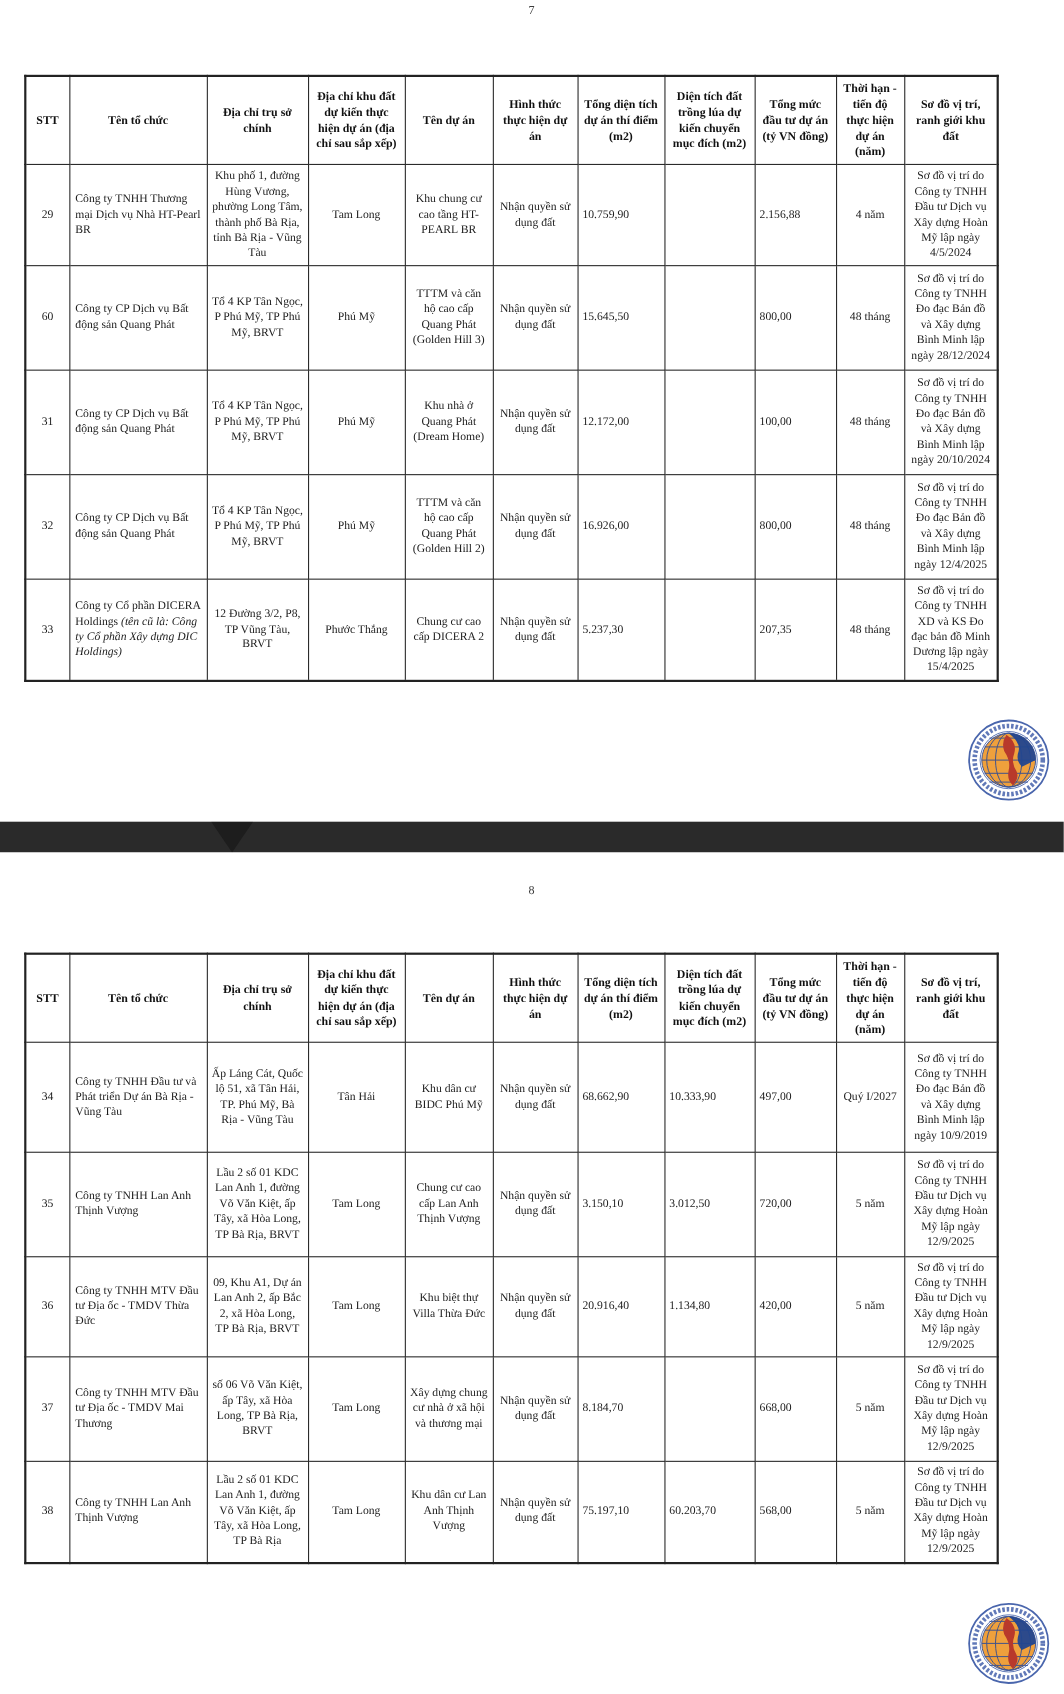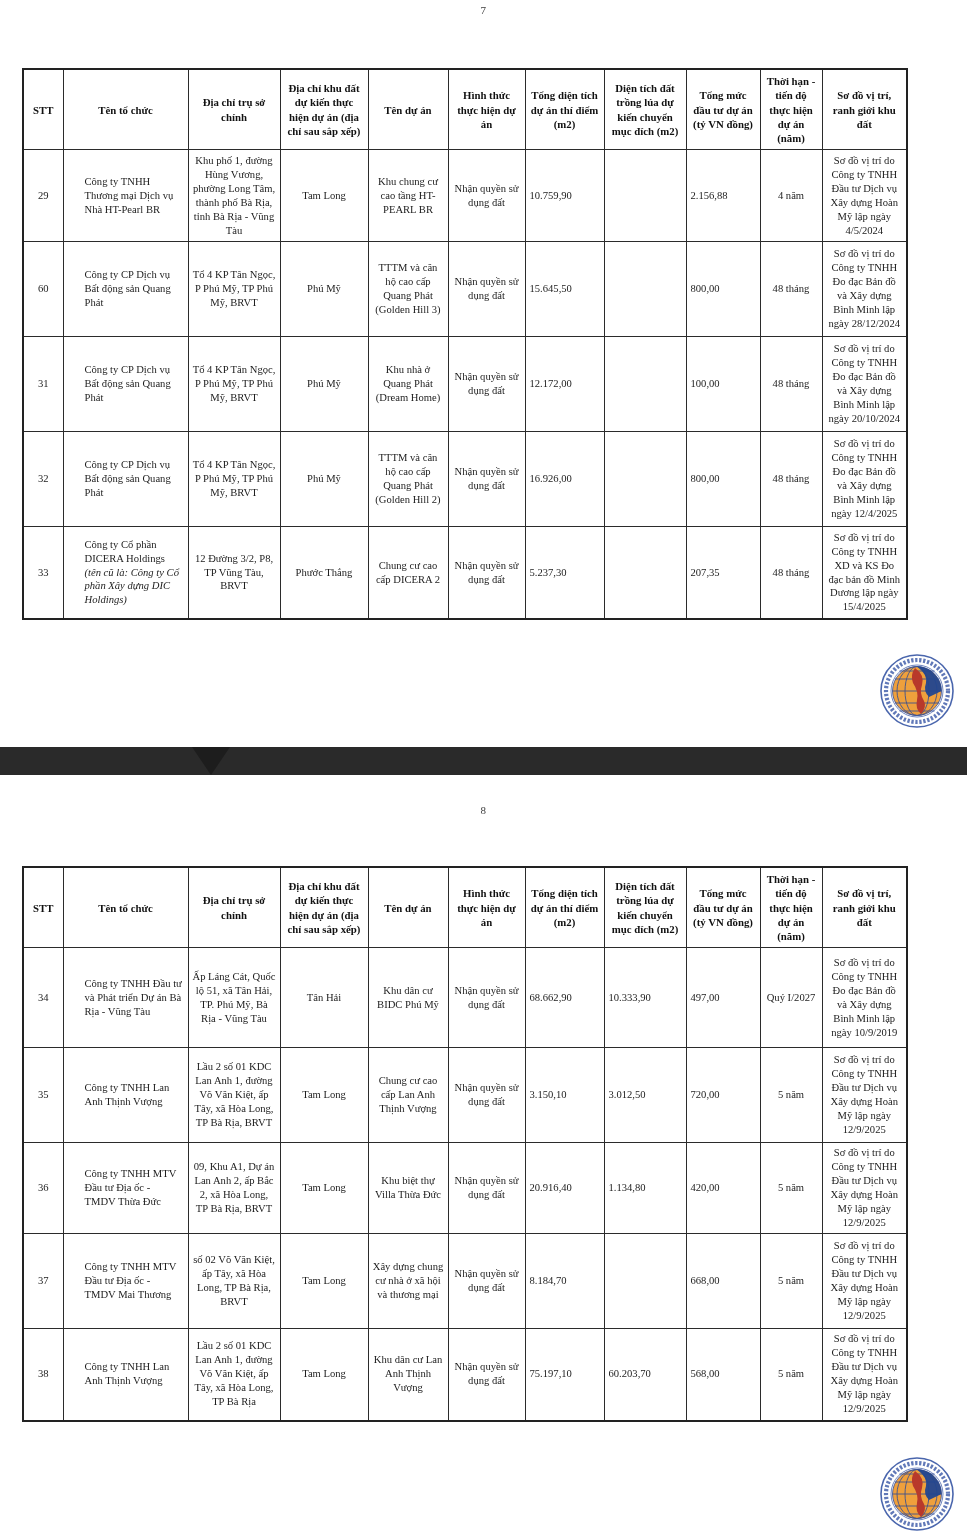--- a/index.html
+++ b/index.html
@@ -25,21 +25,21 @@
   .doc-table th,.doc-table td{
     border:1px solid #2b2b2b;vertical-align:middle;
     font-size:10.6px;line-height:1.32;padding:3px 4px;
     overflow:hidden;word-wrap:break-word;
   }
   .doc-table{border:2px solid #222;}
   .doc-table th{
     font-weight:bold;text-align:center;font-size:10.8px;padding:4px 3px;color:#111;
   }
   td.al-c{text-align:center;}
-  td.al-l{text-align:left;padding-left:21px;}
+  td.al-l{text-align:left;padding-left:5px;}
   td.al-r{text-align:left;padding-right:6px;}
   .org-note{font-style:italic;}
   .divider{
     position:absolute;left:0;top:747px;width:967px;height:28px;background:#2a2a2a;overflow:hidden;
   }
   .divider .fold{
     position:absolute;left:192px;top:0;width:0;height:0;
     border-left:19px solid transparent;border-right:19px solid transparent;
     border-top:28px solid #1d1d1d;
   }
@@ -242,21 +242,21 @@
           <td class="al-c">Nhận quyền sử dụng đất</td>
           <td class="al-r">20.916,40</td>
           <td class="al-r">1.134,80</td>
           <td class="al-r">420,00</td>
           <td class="al-c">5 năm</td>
           <td class="al-c">Sơ đồ vị trí do Công ty TNHH Đầu tư Dịch vụ Xây dựng Hoàn Mỹ lập ngày 12/9/2025</td>
         </tr>
         <tr style="height: 95px;">
           <td class="al-c">37</td>
           <td class="al-l">Công ty TNHH MTV Đầu tư Địa ốc - TMDV Mai Thương</td>
-          <td class="al-c">số 02 Võ Văn Kiệt, ấp Tây, xã Hòa Long, TP Bà Rịa, BRVT</td>
+          <td class="al-c">số 06 Võ Văn Kiệt, ấp Tây, xã Hòa Long, TP Bà Rịa, BRVT</td>
           <td class="al-c">Tam Long</td>
           <td class="al-c">Xây dựng chung cư nhà ở xã hội và thương mại</td>
           <td class="al-c">Nhận quyền sử dụng đất</td>
           <td class="al-r">8.184,70</td>
           <td class="al-r"></td>
           <td class="al-r">668,00</td>
           <td class="al-c">5 năm</td>
           <td class="al-c">Sơ đồ vị trí do Công ty TNHH Đầu tư Dịch vụ Xây dựng Hoàn Mỹ lập ngày 12/9/2025</td>
         </tr>
         <tr style="height: 92px;">

